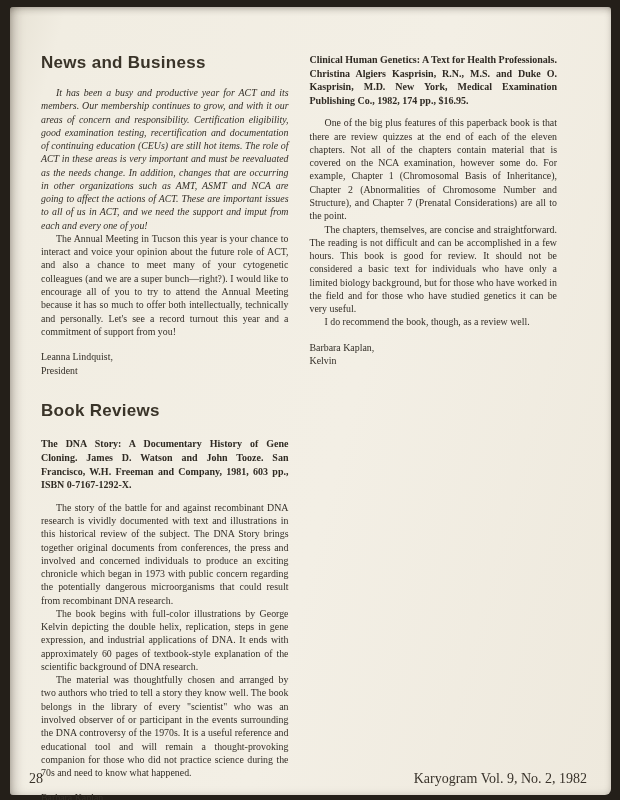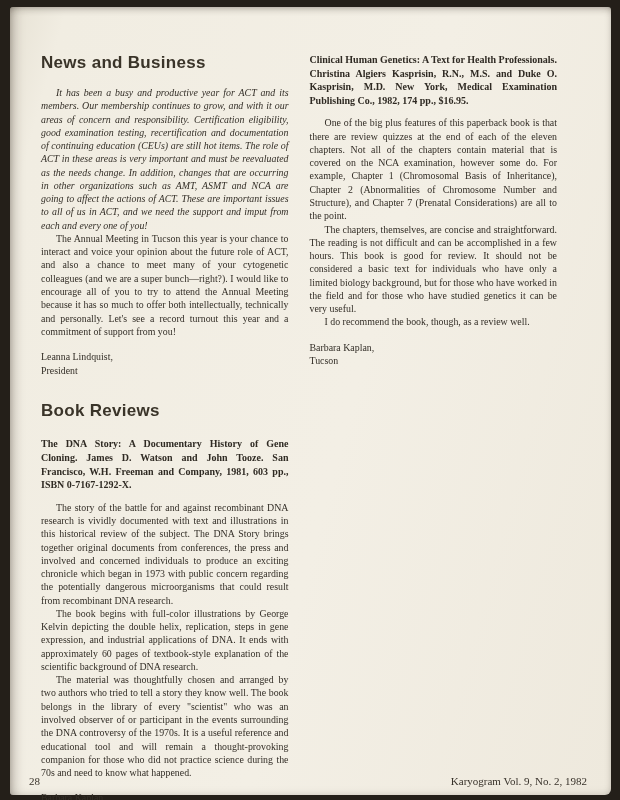--- a/index.html
+++ b/index.html
@@ -47,21 +47,21 @@
   .signature {
     padding-right:22px;
     font-size:9.9px; line-height:1.38; color:#332e27;
     margin-top:12px;
   }
   .book-reviews-heading { margin-top:24px; }
   .citation-gap { margin-top:16px; }
   .footer {
     position:absolute; left:19px; right:24px; bottom:8px;
     display:flex; justify-content:space-between; align-items:flex-end;
-    font-size:11px; color:#38322a;
+    font-size:14px; color:#38322a;
   }
 </style>
 </head>
 <body>
 
 <div class="paper">
 
   <div class="columns">
 
     <div class="col">
@@ -101,21 +101,21 @@
 
       <p class="body after-citation">One of the big plus features of this paperback book is that there are review quizzes at the end of each of the eleven chapters. Not all of the chapters contain material that is covered on the NCA examination, however some do. For example, Chapter 1 (Chromosomal Basis of Inheritance), Chapter 2 (Abnormalities of Chromosome Number and Structure), and Chapter 7 (Prenatal Considerations) are all to the point.</p>
 
       <p class="body">The chapters, themselves, are concise and straightforward. The reading is not difficult and can be accomplished in a few hours. This book is good for review. It should not be considered a basic text for individuals who have only a limited biology background, but for those who have worked in the field and for those who have studied genetics it can be very useful.</p>
 
 
       <p class="body">I do recommend the book, though, as a review well.</p>
 
       <div class="signature">
         <div>Barbara Kaplan,</div>
-        <div>Tucson</div>
+        <div>Kelvin</div>
       </div>
 
     </div>
 
   </div>
 
   <div class="footer">
     <span>28</span>
     <span>Karyogram Vol. 9, No. 2, 1982</span>
   </div>

